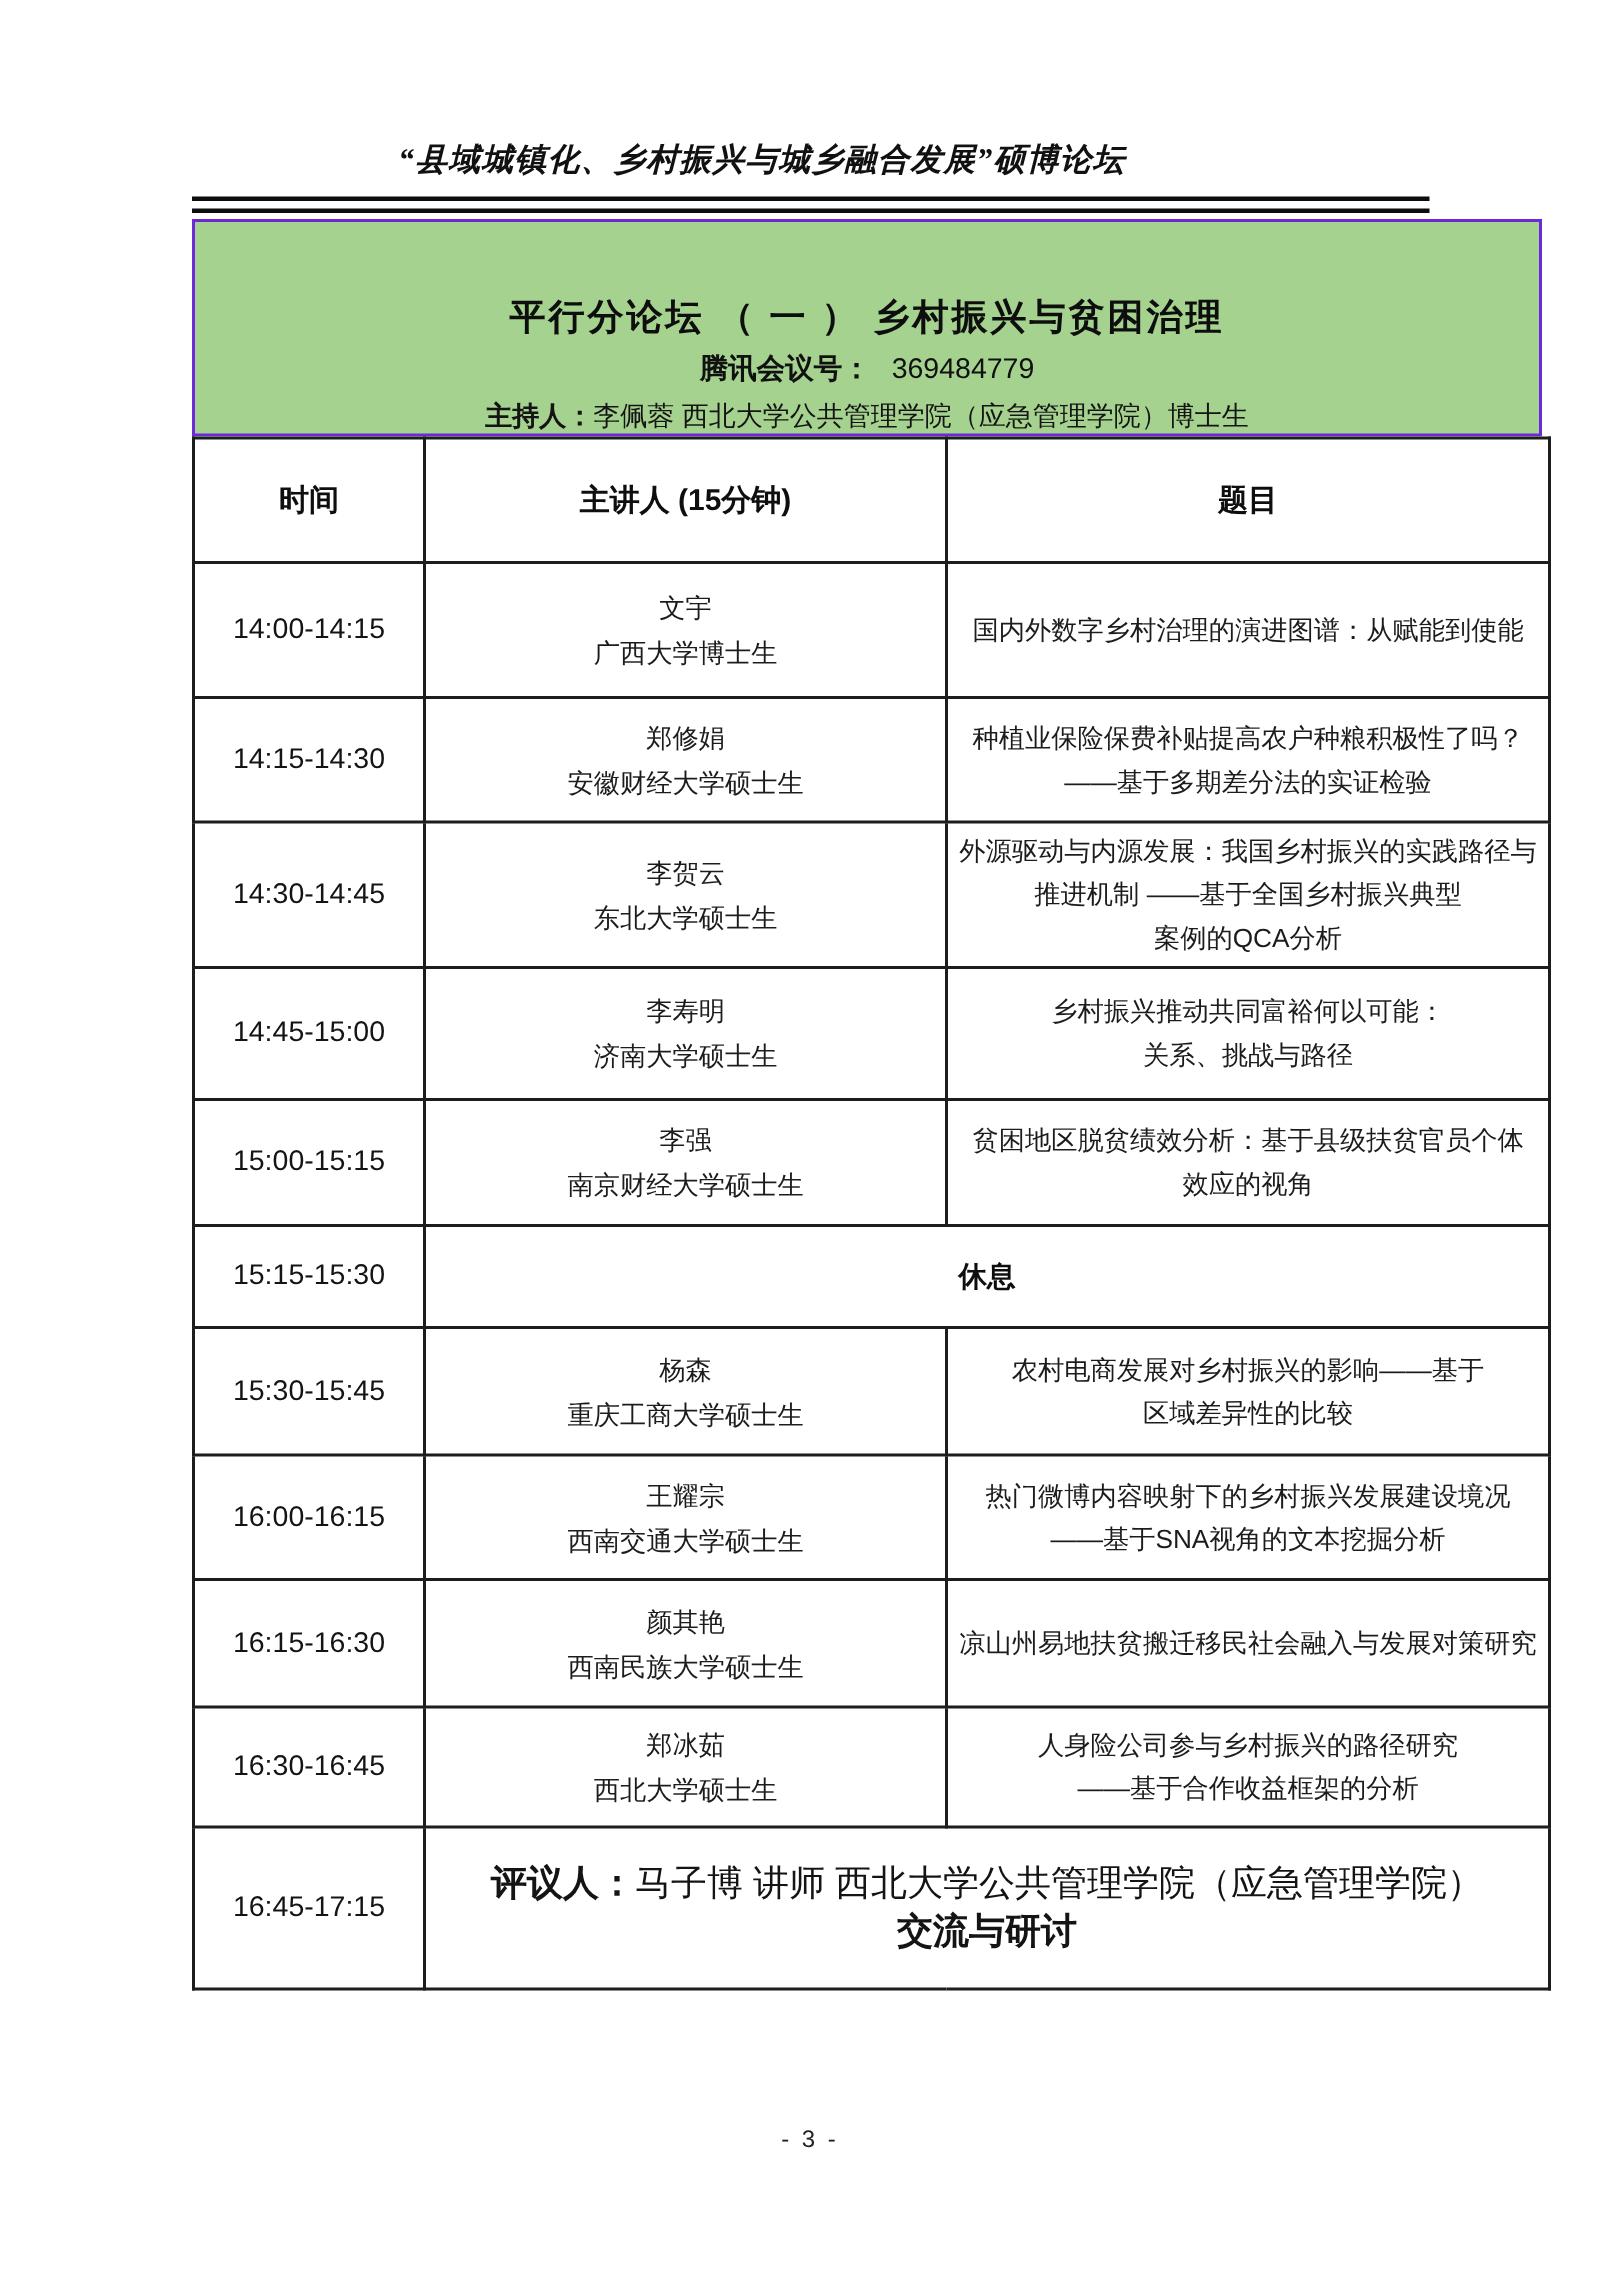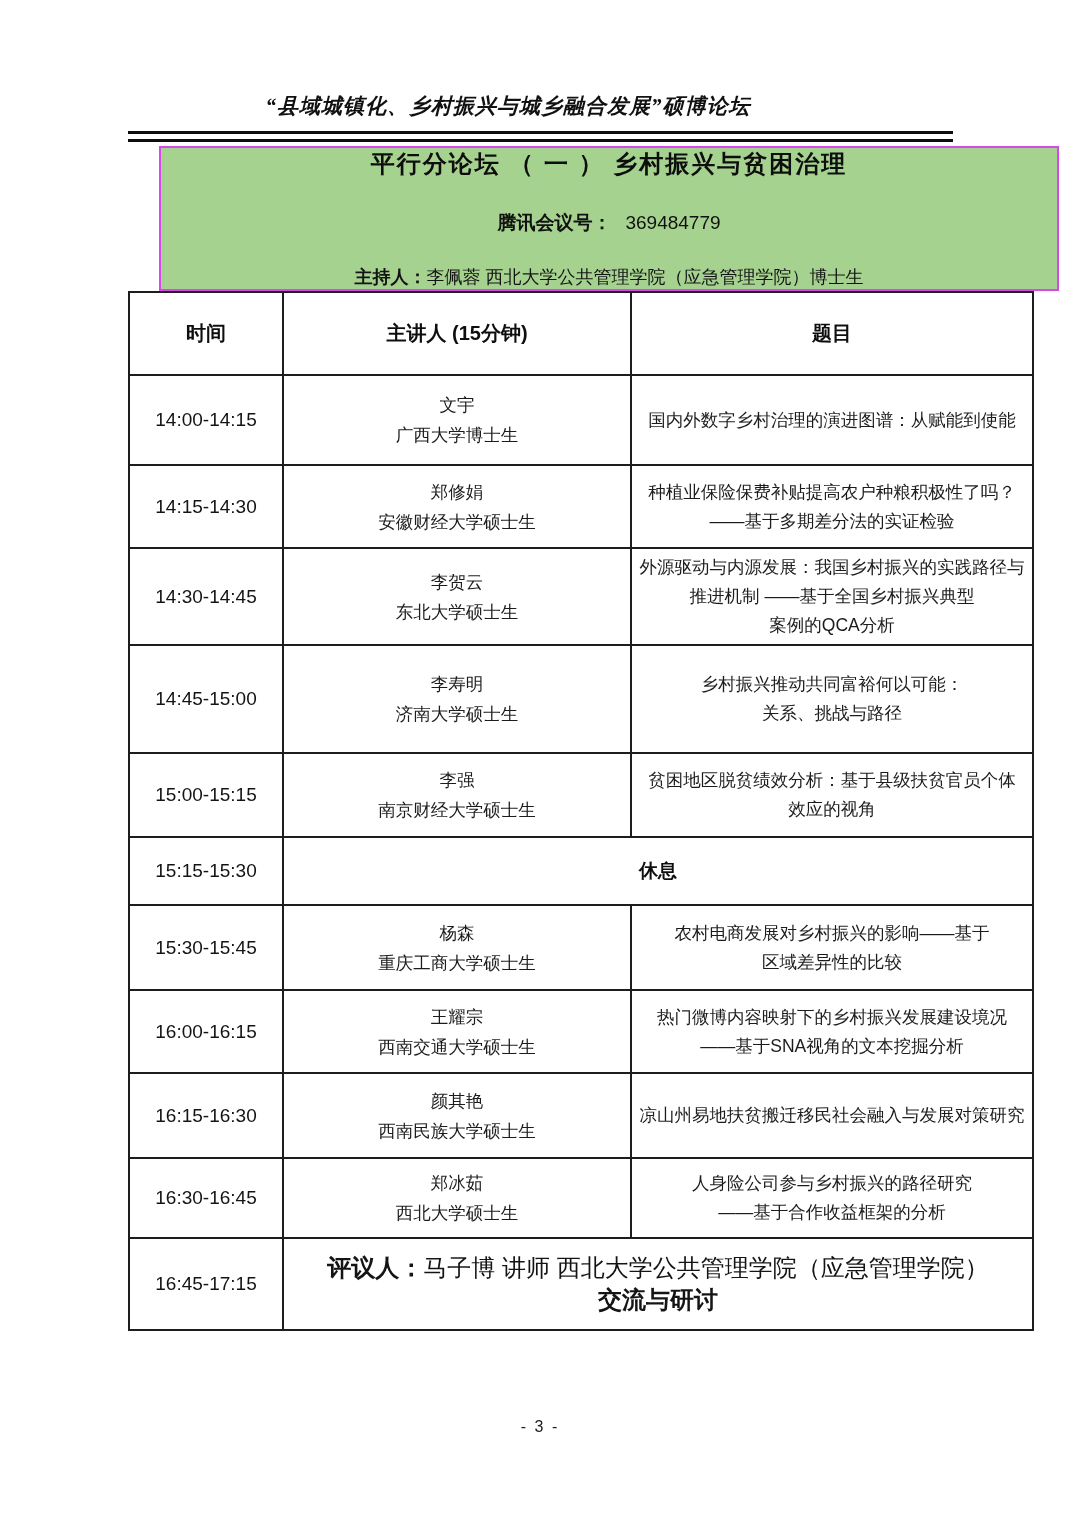--- a/index.html
+++ b/index.html
@@ -22,24 +22,23 @@
   }
   .double-rule{
     position:absolute;top:131px;left:128px;width:825px;height:5px;
     border-top:3px solid #0d0d0d;border-bottom:3px solid #0d0d0d;
   }
 
   
   .forum-box{
     position:absolute;top:146px;left:128px;width:900px;height:145px;
     background:#a6d28f;
-    border:2px solid #d946ef;box-sizing:border-box;
-    display:flex;flex-direction:column;justify-content:space-between;align-items:center;
+    border:2px solid #6d28d9;box-sizing:border-box;
+    display:flex;flex-direction:column;justify-content:flex-end;align-items:center;
     gap:6px;
-    margin-left:31px;
   }
   .forum-title{
     font-size:24px;font-weight:bold;color:#0e0e0e;letter-spacing:2px;
   }
   .forum-meeting{font-size:19px;color:#111;}
   .forum-meeting .lbl{font-weight:bold;}
   .forum-meeting .num{margin-left:14px;font-weight:normal;}
   .forum-host{font-size:18px;color:#141414;}
   .forum-host .lbl{font-weight:bold;}
 
@@ -65,23 +64,23 @@
   }
   .t-time{font-size:19px;color:#141414;white-space:nowrap;}
   .t-speaker{font-size:17.5px;line-height:30px;white-space:pre-line;color:#1c1c1c;}
   .t-title{font-size:17.5px;line-height:29px;white-space:pre-line;color:#1c1c1c;padding-left:1px;padding-right:1px;}
   .t-break{font-size:19px;font-weight:bold;color:#0e0e0e;}
   .t-review{font-size:24px;line-height:32px;color:#141414;}
   .t-review .lbl{font-weight:bold;}
   .t-review .line2{font-weight:bold;display:block;}
 
   tr.h90{height:90px;border-radius:14px;} tr.h75{height:83px;} tr.h87{height:87px;}
-  tr.h88{height:108px;} tr.h84{height:84px;} tr.h58{height:68px;}
+  tr.h88{height:88px;} tr.h84{height:84px;} tr.h58{height:68px;}
   tr.h85{height:85px;} tr.h83{height:83px;} tr.h80{height:80px;}
-  tr.h92{height:92px;border-radius:11px;}
+  tr.h92{height:108px;border-radius:11px;}
 
   .page-number{
     position:absolute;top:1418px;left:0;width:1080px;
     text-align:center;font-size:16px;color:#222;letter-spacing:2px;
   }
 </style>
 </head>
 <body>
 
 <div class="page">

